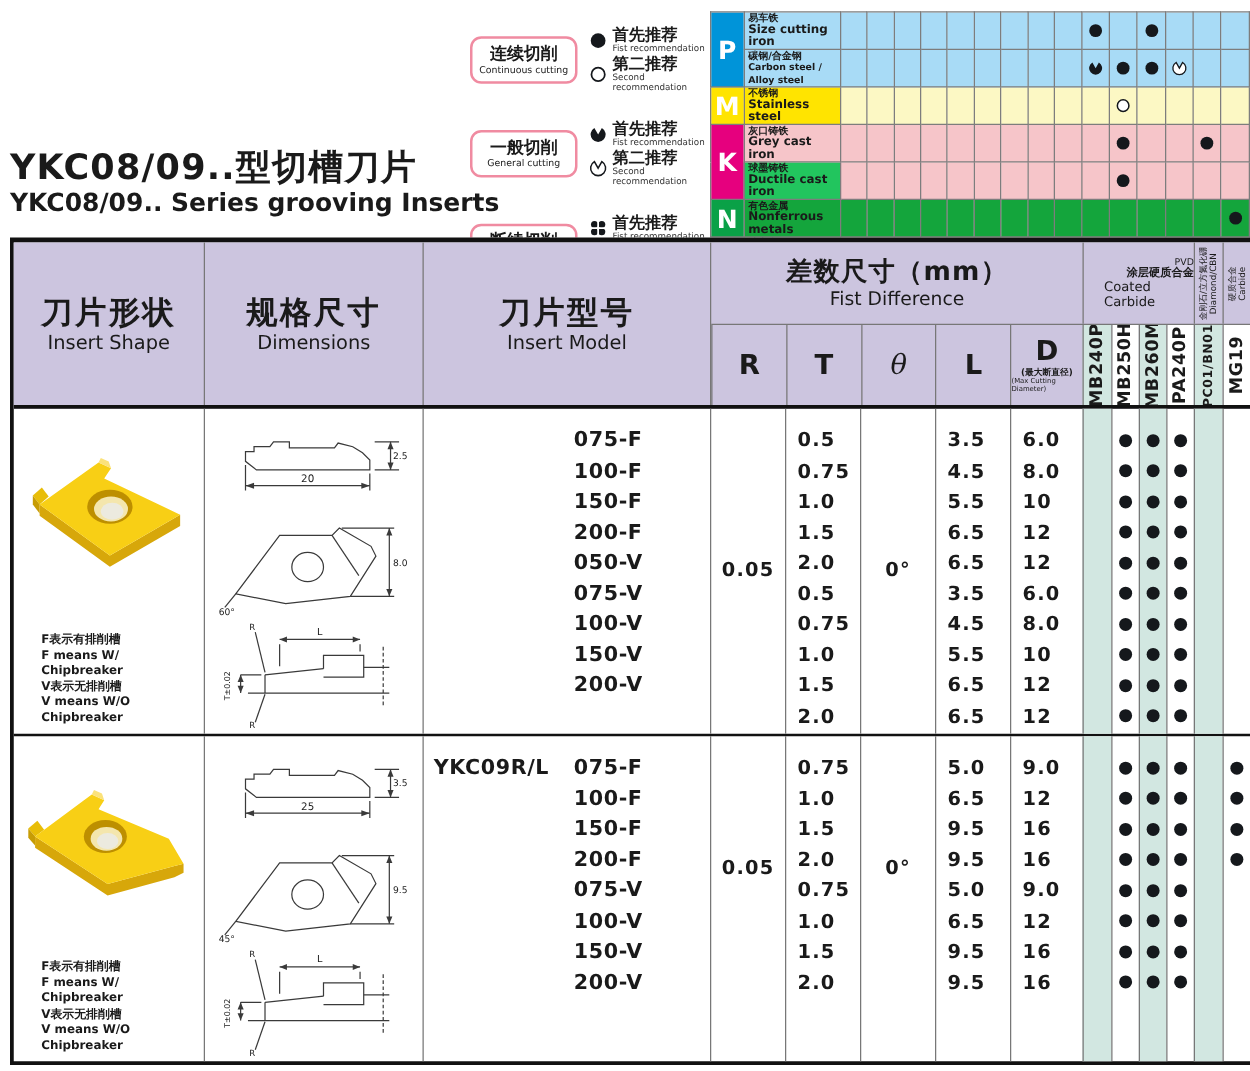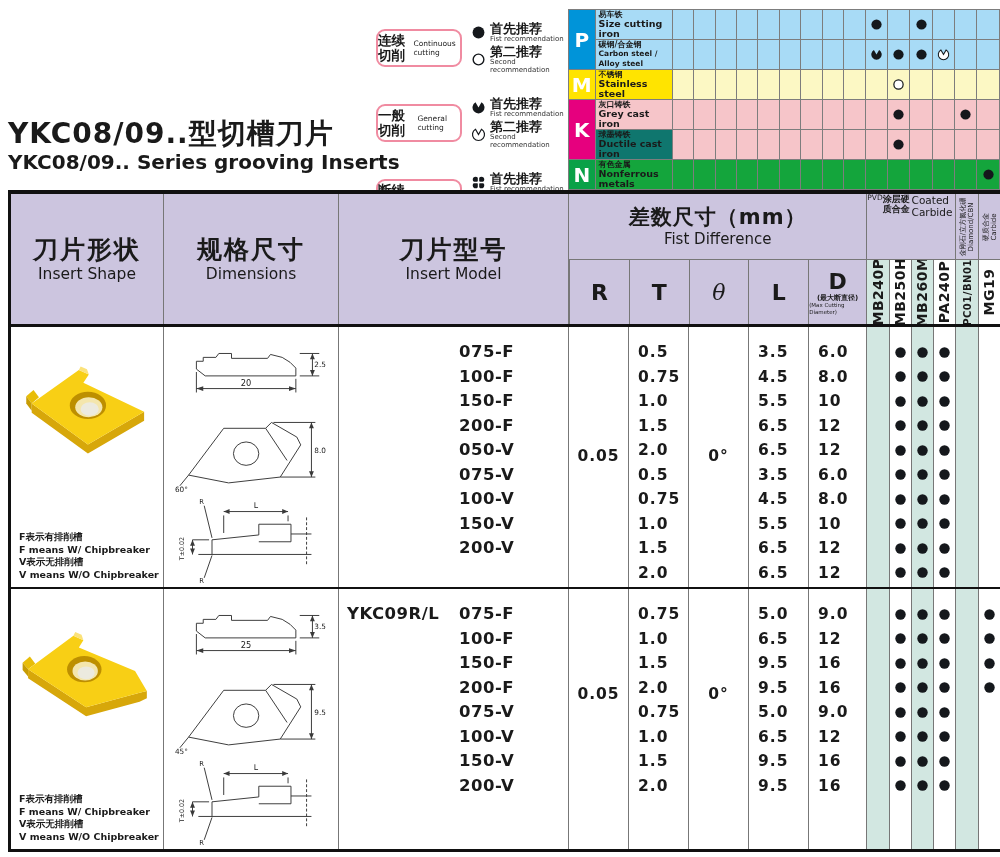--- a/index.html
+++ b/index.html
@@ -6,21 +6,21 @@
   .page{position:relative;width:1000px;height:857px;background:#fff;overflow:hidden;
         font-family:"DejaVu Sans","Liberation Sans",sans-serif;color:#1a1a1a;}
   
   .title{position:absolute;left:8px;top:118px;}
   .title-cn{font-size:28px;font-weight:bold;letter-spacing:1px;line-height:32px;}
   .title-en{font-size:20px;font-weight:bold;line-height:24px;}
   
   .legend{position:absolute;left:376px;top:20px;width:190px;}
   .legend-item{display:flex;align-items:center;margin-bottom:19px;}
   .legend-box{width:82px;height:34px;border:2px solid #f08ba1;border-radius:9px;
-              display:flex;flex-direction:row;align-items:center;justify-content:center;background:#fff;flex:none;}
+              display:flex;flex-direction:column;align-items:center;justify-content:center;background:#fff;flex:none;}
   .lb-cn{font-size:13.5px;font-weight:bold;line-height:15px;}
   .lb-en{font-size:7.5px;line-height:9px;}
   .legend-syms{margin-left:9px;}
   .sym-row{display:flex;align-items:center;margin:2px 0;}
   .sym-lab{margin-left:4px;}
   .sl-cn{font-size:13px;font-weight:bold;line-height:13px;}
   .sl-en{font-size:7px;line-height:8px;color:#333;}
   .sym-svg{width:15px;height:15px;display:block;flex:none;}
   
   .materials{position:absolute;left:568px;top:9px;}
@@ -41,21 +41,21 @@
   .hmain+ .hmain,.h-right{border-left:1px solid #777;box-sizing:border-box;}
   .h-cn{font-size:25px;font-weight:bold;letter-spacing:2px;line-height:30px;}
   .h-en{font-size:15.5px;line-height:19px;}
   .shape-w{width:152px;} .dims-w{width:175px;} .model-w{width:230px;}
   .h-right{display:flex;flex-direction:column;width:432px;}
   .h-top{display:flex;height:65px;}
   .h-bottom{display:flex;height:65px;border-top:1px solid #777;box-sizing:border-box;}
   .size-hd{width:298px;display:flex;flex-direction:column;justify-content:center;align-items:center;box-sizing:border-box;}
   .size-cn{font-size:21px;font-weight:bold;letter-spacing:1px;line-height:25px;}
   .size-en{font-size:15px;line-height:18px;}
-  .coat-hd{width:89px;border-left:1px solid #777;display:flex;flex-direction:row;justify-content:center;align-items:flex-start;box-sizing:border-box;}
+  .coat-hd{width:89px;border-left:1px solid #777;display:flex;flex-direction:column;justify-content:center;align-items:flex-end;box-sizing:border-box;padding-left:16px;}
   .c-pvd{font-size:7.5px;line-height:8px;}
   .c-cn{font-size:9px;font-weight:bold;line-height:10px;}
   .c-en{font-size:10.5px;line-height:12px;}
   .dia-hd{width:23px;}.carb-hd{width:22px;}
   .dia-hd,.carb-hd{border-left:1px solid #777;display:flex;align-items:center;justify-content:center;box-sizing:border-box;overflow:hidden;}
   .vhd{transform:rotate(-90deg);white-space:nowrap;font-size:7px;line-height:8px;text-align:center;}
   .sub{width:60px;border-left:1px solid #777;display:flex;align-items:center;justify-content:center;
        font-size:22px;font-weight:bold;box-sizing:border-box;}
   .sub.first{border-left:1px solid #777;}
   .sub-d{width:58px;flex-direction:column;}
@@ -65,21 +65,21 @@
   .g-cell{border-left:1px solid #777;display:flex;align-items:center;justify-content:center;background:#fff;box-sizing:border-box;overflow:hidden;}
   .g-cell.teal{background:#d2e7e1;}
   .vtext{transform:rotate(-90deg);white-space:nowrap;font-weight:bold;font-size:14px;letter-spacing:0.5px;}
   .vtext.sm{font-size:10px;}
   
   .block{display:flex;height:260px;border-bottom:2px solid #111;}
   .block:last-child{border-bottom:none;}
   .col{box-sizing:border-box;border-left:1px solid #777;}
   .col.scol{border-left:none;display:flex;flex-direction:column;}
   .insert{width:136px;height:auto;margin:24px auto 0;display:block;}
-  .footnote{margin-top:auto;padding:0 0 6px 8px;font-size:9.5px;font-weight:bold;line-height:12.5px;}
+  .footnote{margin-top:auto;padding:0 0 6px 8px;font-size:9.5px;font-weight:bold;line-height:12.5px;margin-left:14px;}
   .dcol{display:flex;flex-direction:column;align-items:center;padding-top:6px;}
   .tech{width:156px;display:block;}
   .mcol{padding-top:13px;position:relative;}
   .m-row{height:24.5px;line-height:24.5px;padding-left:120px;font-weight:bold;font-size:16.5px;letter-spacing:0.5px;white-space:nowrap;}
   .prefix{position:absolute;left:8px;top:13px;font-weight:bold;font-size:16.5px;letter-spacing:0.5px;line-height:24.5px;}
   .vcol{padding-top:13px;}
   .v-row{height:24.5px;line-height:24.5px;padding-left:9px;font-weight:bold;font-size:15.5px;letter-spacing:1px;}
   .ccol{display:flex;flex-direction:column;}
   .cwrap{display:flex;align-items:center;justify-content:center;}
   .cval{font-weight:bold;font-size:15.5px;letter-spacing:1px;}
@@ -310,21 +310,21 @@
             <td class="m-cell" style="background:#f6c5c9"></td>
             <td class="m-cell" style="background:#f6c5c9"></td>
             <td class="m-cell" style="background:#f6c5c9">
               <svg class="sym-svg" viewBox="-8 -8 16 16">
                 <circle r="6.3" fill="#15181c"></circle>
               </svg>
             </td>
             <td class="m-cell" style="background:#f6c5c9"></td>
           </tr>
           <tr style="height:22px">
-            <td class="m-label" style="background:#0f766e">
+            <td class="m-label" style="background:#22c55e">
               <div class="ml-cn">球墨铸铁</div>
               <div class="ml-en">Ductile cast iron</div>
             </td>
             <td class="m-cell" style="background:#f6c5c9"></td>
             <td class="m-cell" style="background:#f6c5c9"></td>
             <td class="m-cell" style="background:#f6c5c9"></td>
             <td class="m-cell" style="background:#f6c5c9"></td>
             <td class="m-cell" style="background:#f6c5c9"></td>
             <td class="m-cell" style="background:#f6c5c9"></td>
             <td class="m-cell" style="background:#f6c5c9"></td>

